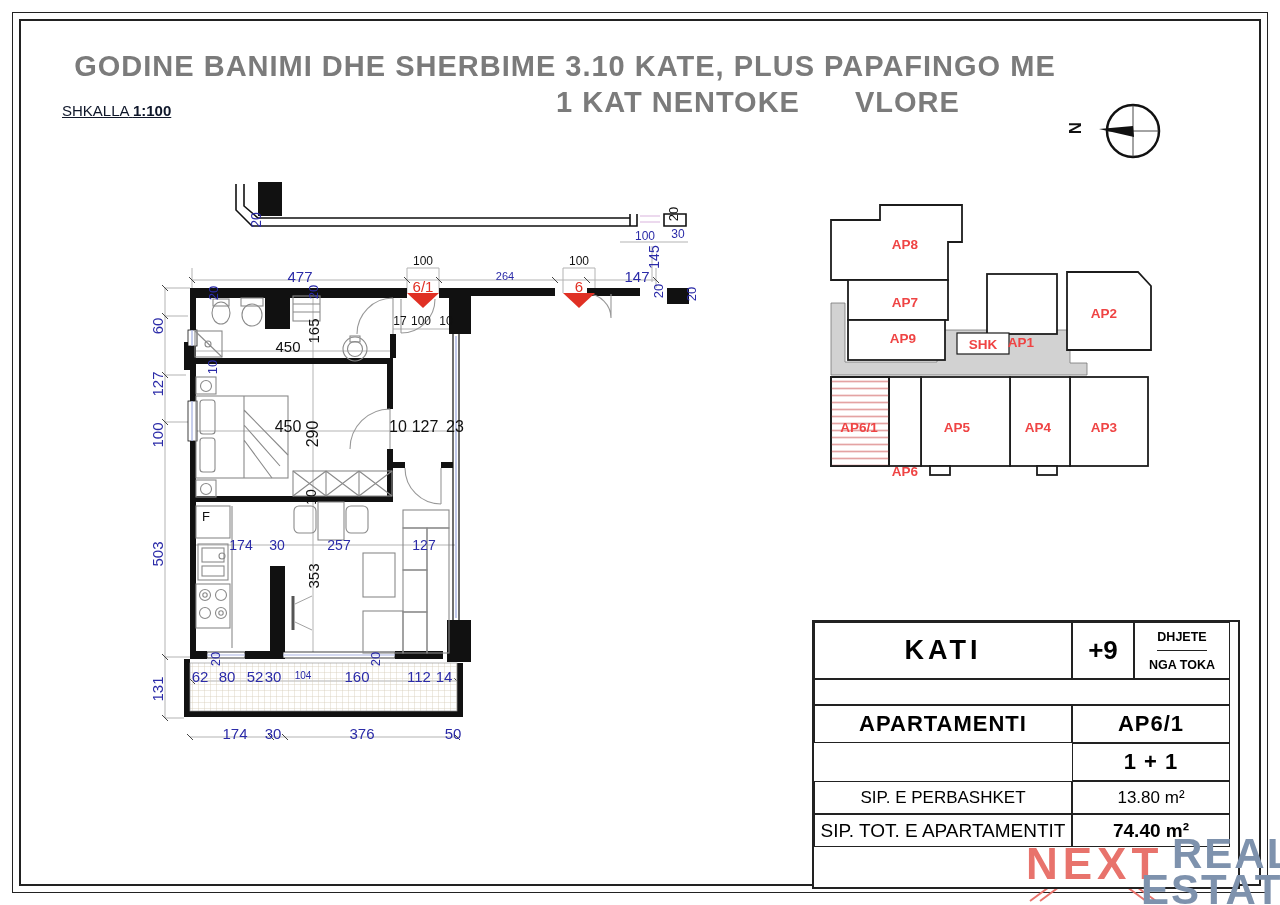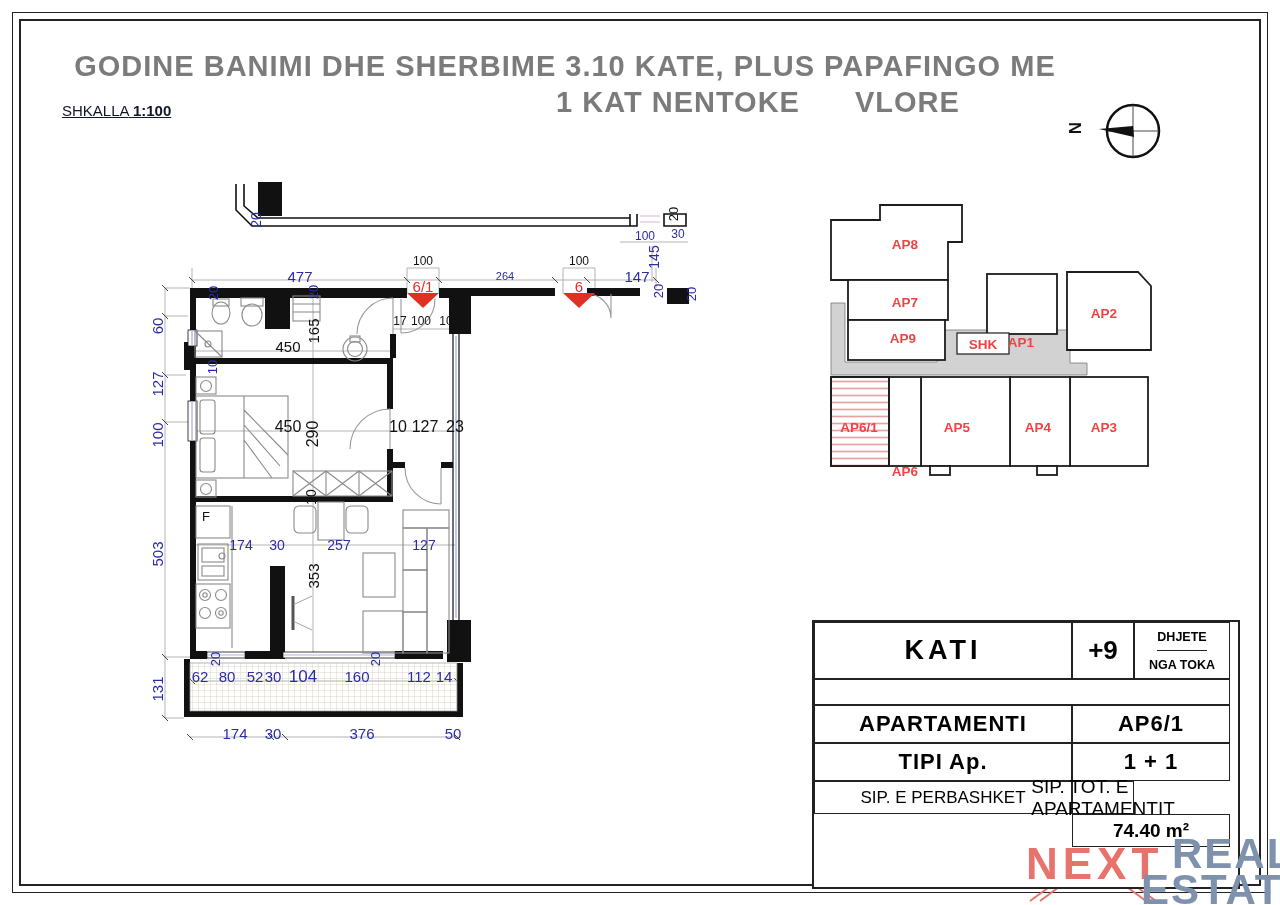--- a/index.html
+++ b/index.html
@@ -281,21 +281,21 @@
     <span class="dim c-b" style="left: 277px; top: 545px; font-size: 14px;">30</span>
     <span class="dim c-b" style="left: 339px; top: 545px; font-size: 14px;">257</span>
     <span class="dim c-b" style="left: 424px; top: 545px; font-size: 14px;">127</span>
     <span class="dim c-k rot" style="left: 313px; top: 576px; font-size: 15px;">353</span>
     <span class="dim c-b rot" style="left: 215px; top: 659px; font-size: 13px;">20</span>
     <span class="dim c-b rot" style="left: 375px; top: 659px; font-size: 13px;">20</span>
     <span class="dim c-b" style="left: 200px; top: 676px; font-size: 15px;">62</span>
     <span class="dim c-b" style="left: 227px; top: 676px; font-size: 15px;">80</span>
     <span class="dim c-b" style="left: 255px; top: 676px; font-size: 15px;">52</span>
     <span class="dim c-b" style="left: 273px; top: 676px; font-size: 15px;">30</span>
-    <span class="dim c-b" style="left: 303px; top: 676px; font-size: 17px;">104</span>
+    <span class="dim c-b" style="left: 303px; top: 676px; font-size: 10px;">104</span>
     <span class="dim c-b" style="left: 357px; top: 676px; font-size: 15px;">160</span>
     <span class="dim c-b" style="left: 419px; top: 676px; font-size: 15px;">112</span>
     <span class="dim c-b" style="left: 444px; top: 676px; font-size: 15px;">14</span>
     <span class="dim c-b" style="left: 235px; top: 733px; font-size: 15px;">174</span>
     <span class="dim c-b" style="left: 273px; top: 733px; font-size: 15px;">30</span>
     <span class="dim c-b" style="left: 362px; top: 733px; font-size: 15px;">376</span>
     <span class="dim c-b" style="left: 453px; top: 733px; font-size: 15px;">50</span>
     <span class="dim c-k" style="left: 206px; top: 516px; font-size: 13px;">F</span>
   </div>
 
@@ -319,23 +319,23 @@
   <div class="t-grid">
     <div class="c-kati">KATI</div>
     <div class="c-plus">+9</div>
     <div class="c-notes">
       <div>DHJETE</div>
       <div>NGA TOKA</div>
     </div>
     <div class="span3"></div>
     <div class="t-big">APARTAMENTI</div>
     <div class="span2 t-big">AP6/1</div>
-    <div class="t-big">TIPI Ap.</div>
     <div class="span2 t-big">1 + 1</div>
     <div class="t-med">SIP. E PERBASHKET</div>
+    <div class="span2 t-med">13.80 m²</div>
     <div class="t-last">SIP. TOT. E APARTAMENTIT</div>
     <div class="span2 t-last t-bold">74.40 m²</div>
   </div>
 </div>
 
 <div class="logo-next">NEXT</div>
 <div class="logo-real">REAL</div>
 <div class="logo-estate">ESTATE</div>
 
 </body></html>

